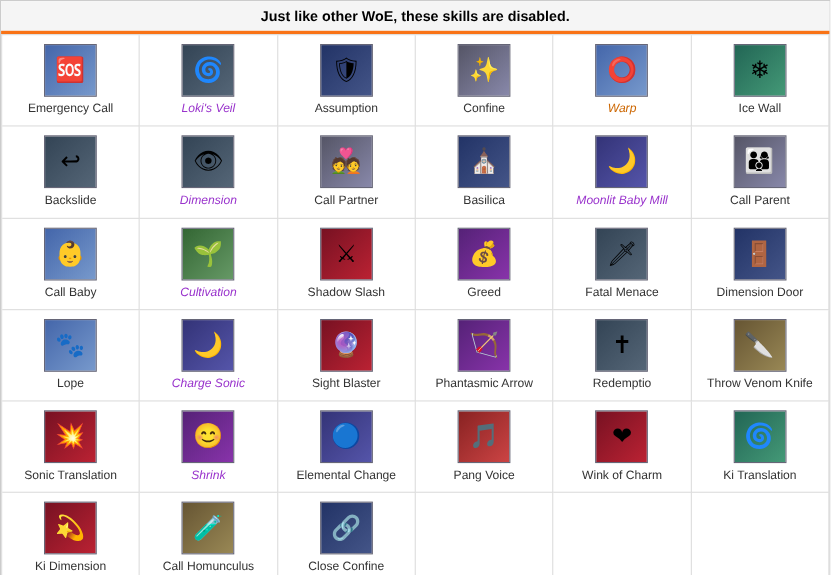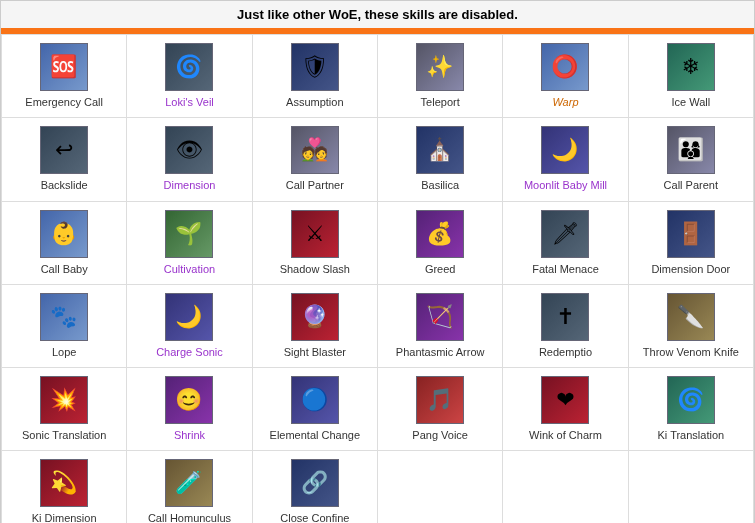--- a/index.html
+++ b/index.html
@@ -11,21 +11,21 @@
     }
     .container {
       border: 1px solid #ccc;
       background: #fff;
     }
     .header {
       text-align: center;
       padding: 6px;
       font-size: 13px;
       font-weight: bold;
-      border-bottom: 6px solid #f97316;
+      border-bottom: 3px solid #f97316;
       background: #f5f5f5;
     }
     .grid {
       display: grid;
       grid-template-columns: repeat(6, 1fr);
       border-left: 1px solid #ddd;
       border-top: 1px solid #ddd;
     }
     .cell {
       border-right: 1px solid #ddd;
@@ -48,21 +48,21 @@
       justify-content: center;
       font-size: 22px;
       border: 1px solid #667;
       flex-shrink: 0;
     }
     .cell-label {
       font-size: 11px;
       line-height: 1.3;
       color: #333;
     }
-    .cell-label.purple { color: #9933cc; }
+    .cell-label.purple { color: #9933cc; font-style: italic; }
     .cell-label.orange { color: #cc6600; font-style: italic; }
     
     .icon-blue { background: linear-gradient(135deg, #4466aa, #7799cc); }
     .icon-dark { background: linear-gradient(135deg, #334455, #556677); }
     .icon-green { background: linear-gradient(135deg, #336633, #669966); }
     .icon-red { background: linear-gradient(135deg, #882222, #cc4444); }
     .icon-purple { background: linear-gradient(135deg, #552277, #8833aa); }
     .icon-teal { background: linear-gradient(135deg, #226655, #449977); }
     .icon-brown { background: linear-gradient(135deg, #665533, #998855); }
     .icon-navy { background: linear-gradient(135deg, #223366, #445588); }
@@ -85,21 +85,21 @@
       <div class="cell">
         <div class="cell-icon icon-dark">🌀</div>
         <span class="cell-label purple">Loki's Veil</span>
       </div>
       <div class="cell">
         <div class="cell-icon icon-navy">🛡</div>
         <span class="cell-label">Assumption</span>
       </div>
       <div class="cell">
         <div class="cell-icon icon-gray">✨</div>
-        <span class="cell-label">Teleport</span>
+        <span class="cell-label">Confine</span>
       </div>
       <div class="cell">
         <div class="cell-icon icon-blue">⭕</div>
         <span class="cell-label orange">Warp</span>
       </div>
       <div class="cell">
         <div class="cell-icon icon-teal">❄</div>
         <span class="cell-label">Ice Wall</span>
       </div>
       <div class="cell">

